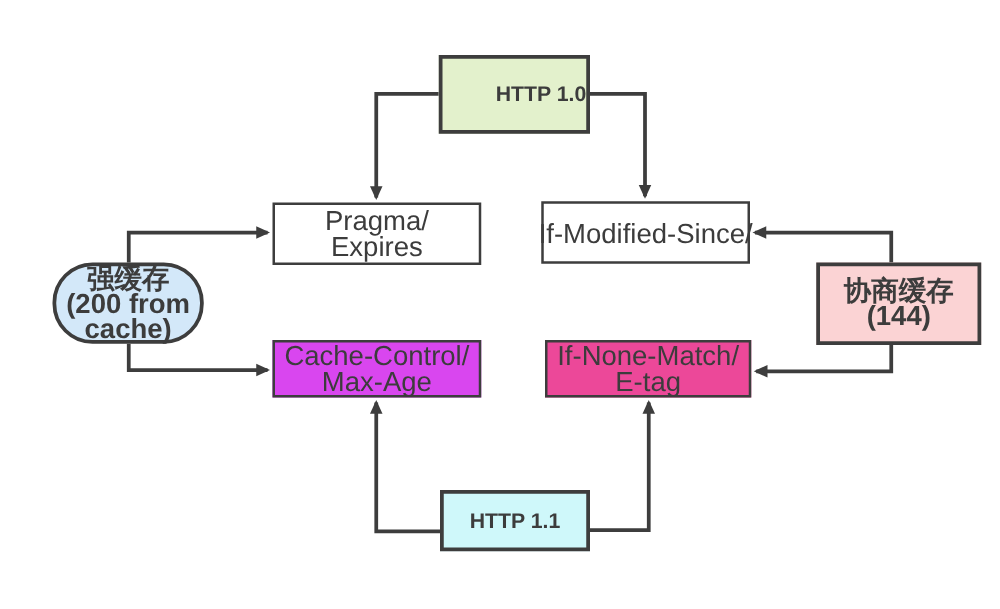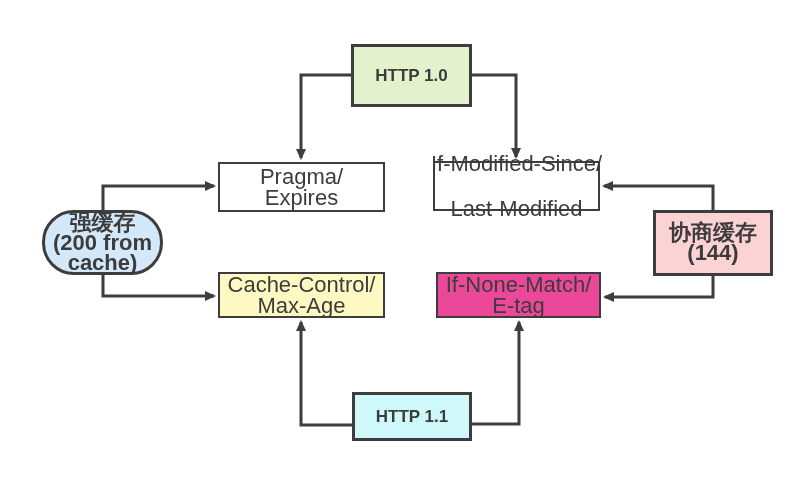--- a/index.html
+++ b/index.html
@@ -58,46 +58,45 @@
     <polyline points="351,75 301,75 301,158" marker-end="url(#arw)"></polyline>
     <polyline points="472,75 516,75 516,157" marker-end="url(#arw)"></polyline>
     <polyline points="103,210 103,186 214,186" marker-end="url(#arw)"></polyline>
     <polyline points="103,275 103,296 214,296" marker-end="url(#arw)"></polyline>
     <polyline points="713,210 713,186 604,186" marker-end="url(#arw)"></polyline>
     <polyline points="713,276 713,297 605,297" marker-end="url(#arw)"></polyline>
     <polyline points="352,425 301,425 301,322" marker-end="url(#arw)"></polyline>
     <polyline points="472,424 519,424 519,322" marker-end="url(#arw)"></polyline>
   </svg>
 
-  <div class="node colored proto" style="left: 351px; top: 44px; width: 121px; height: 63px; background-color: rgb(227, 241, 204);">
+  <div class="node colored proto" style="left: 351px; top: 44px; width: 121px; height: 63px; background-color: rgb(227, 241, 204); align-items: flex-end;">
     <span class="ln">HTTP 1.0</span>
   </div>
 
   <div class="node" style="left: 218px; top: 162px; width: 167px; height: 50px; background-color: rgb(255, 255, 255);">
     <span class="ln">Pragma/</span>
     <span class="ln">Expires</span>
   </div>
 
   <div class="node" style="left: 433px; top: 161px; width: 167px; height: 50px; background-color: rgb(255, 255, 255); gap: 24px;">
     <span class="ln">If-Modified-Since/</span>
-    <span class="ln">Last-Modified</span>
   </div>
 
   <div class="node colored" style="left: 42px; top: 210px; width: 121px; height: 65px; background-color: rgb(211, 232, 249); border-radius: 32px;">
     <span class="ln">强缓存</span>
     <span class="ln">(200 from</span>
     <span class="ln">cache)</span>
   </div>
 
-  <div class="node colored" style="left: 653px; top: 210px; width: 120px; height: 66px; background-color: rgb(251, 211, 212);">
+  <div class="node colored" style="left: 653px; top: 210px; width: 132px; height: 66px; background-color: rgb(251, 211, 212);">
     <span class="ln">协商缓存</span>
     <span class="ln">(144)</span>
   </div>
 
-  <div class="node" style="left: 218px; top: 272px; width: 167px; height: 46px; background-color: #fef9c3;">
+  <div class="node" style="left: 218px; top: 272px; width: 167px; height: 46px; background-color: #d946ef;">
     <span class="ln">Cache-Control/</span>
     <span class="ln">Max-Age</span>
   </div>
 
   <div class="node" style="left: 436px; top: 272px; width: 165px; height: 46px; background-color: #ec4899;">
     <span class="ln">If-None-Match/</span>
     <span class="ln">E-tag</span>
   </div>
 
   <div class="node colored proto" style="left: 352px; top: 392px; width: 120px; height: 49px; background-color: rgb(207, 248, 250);">

